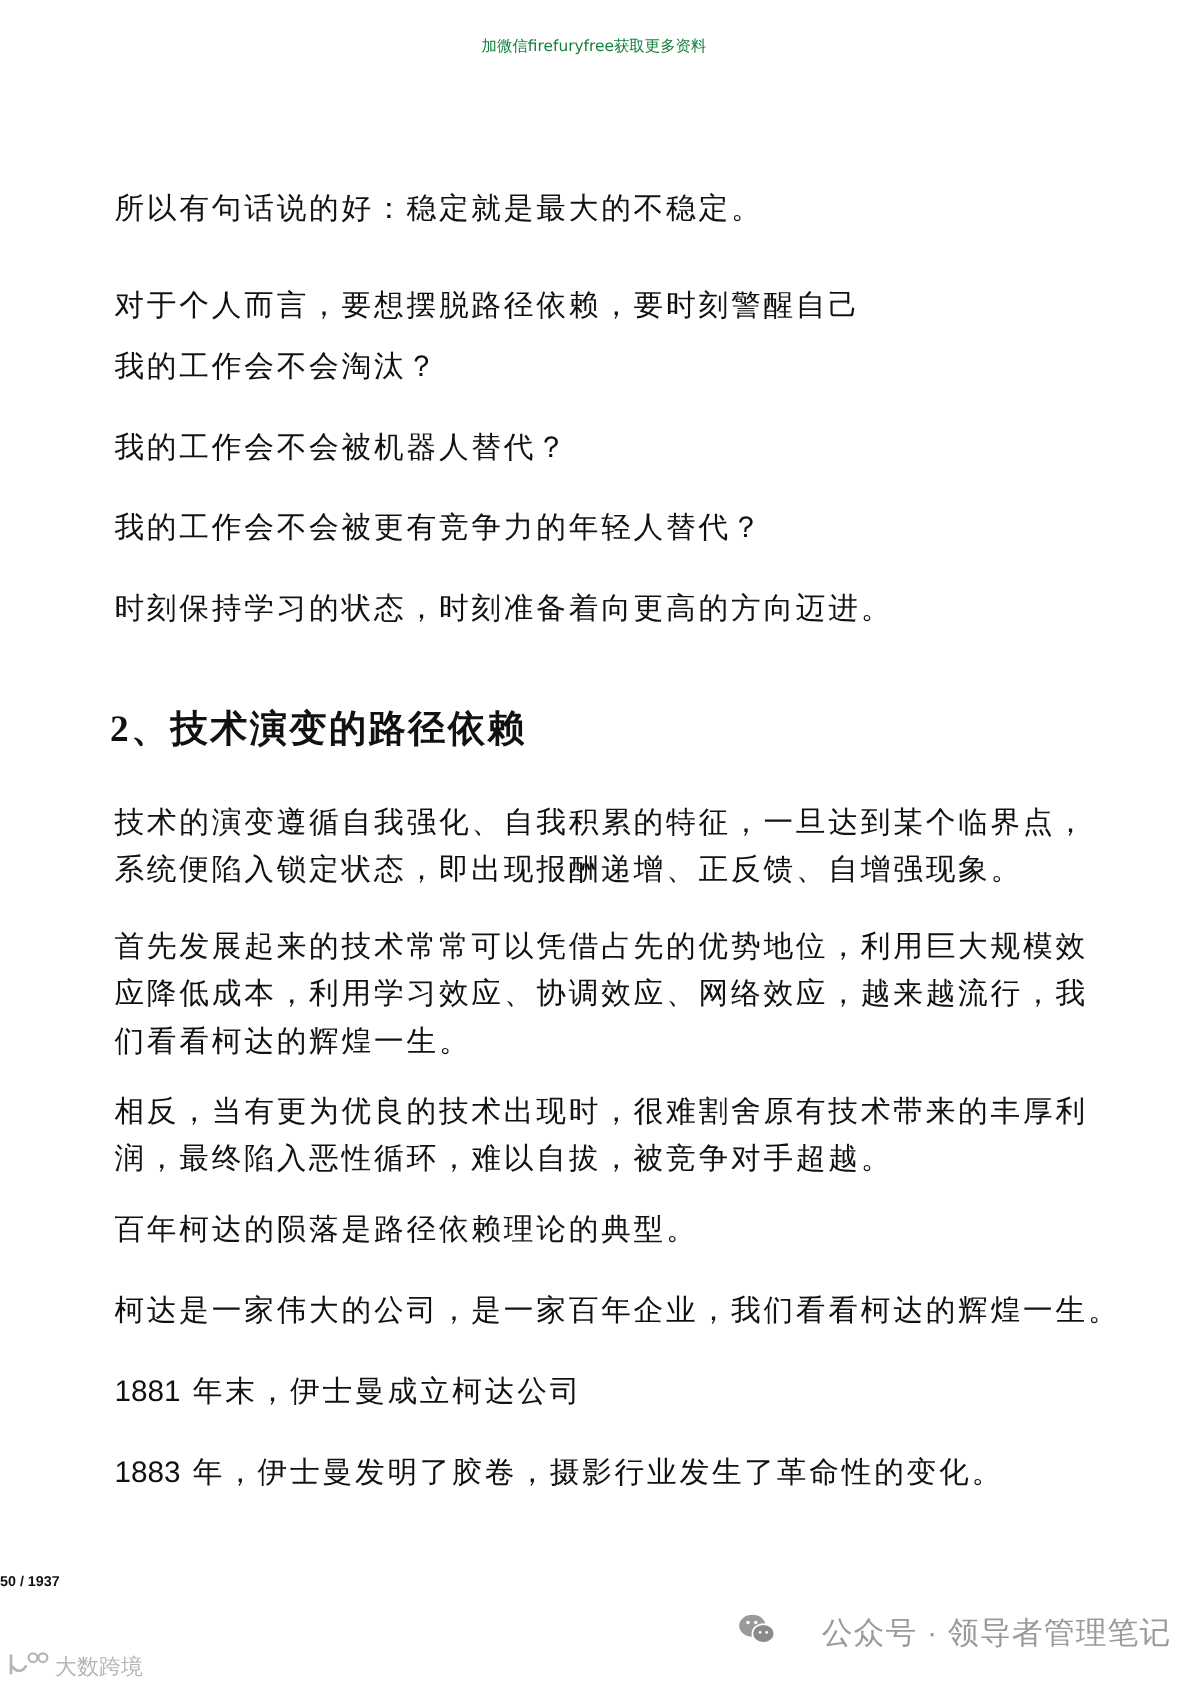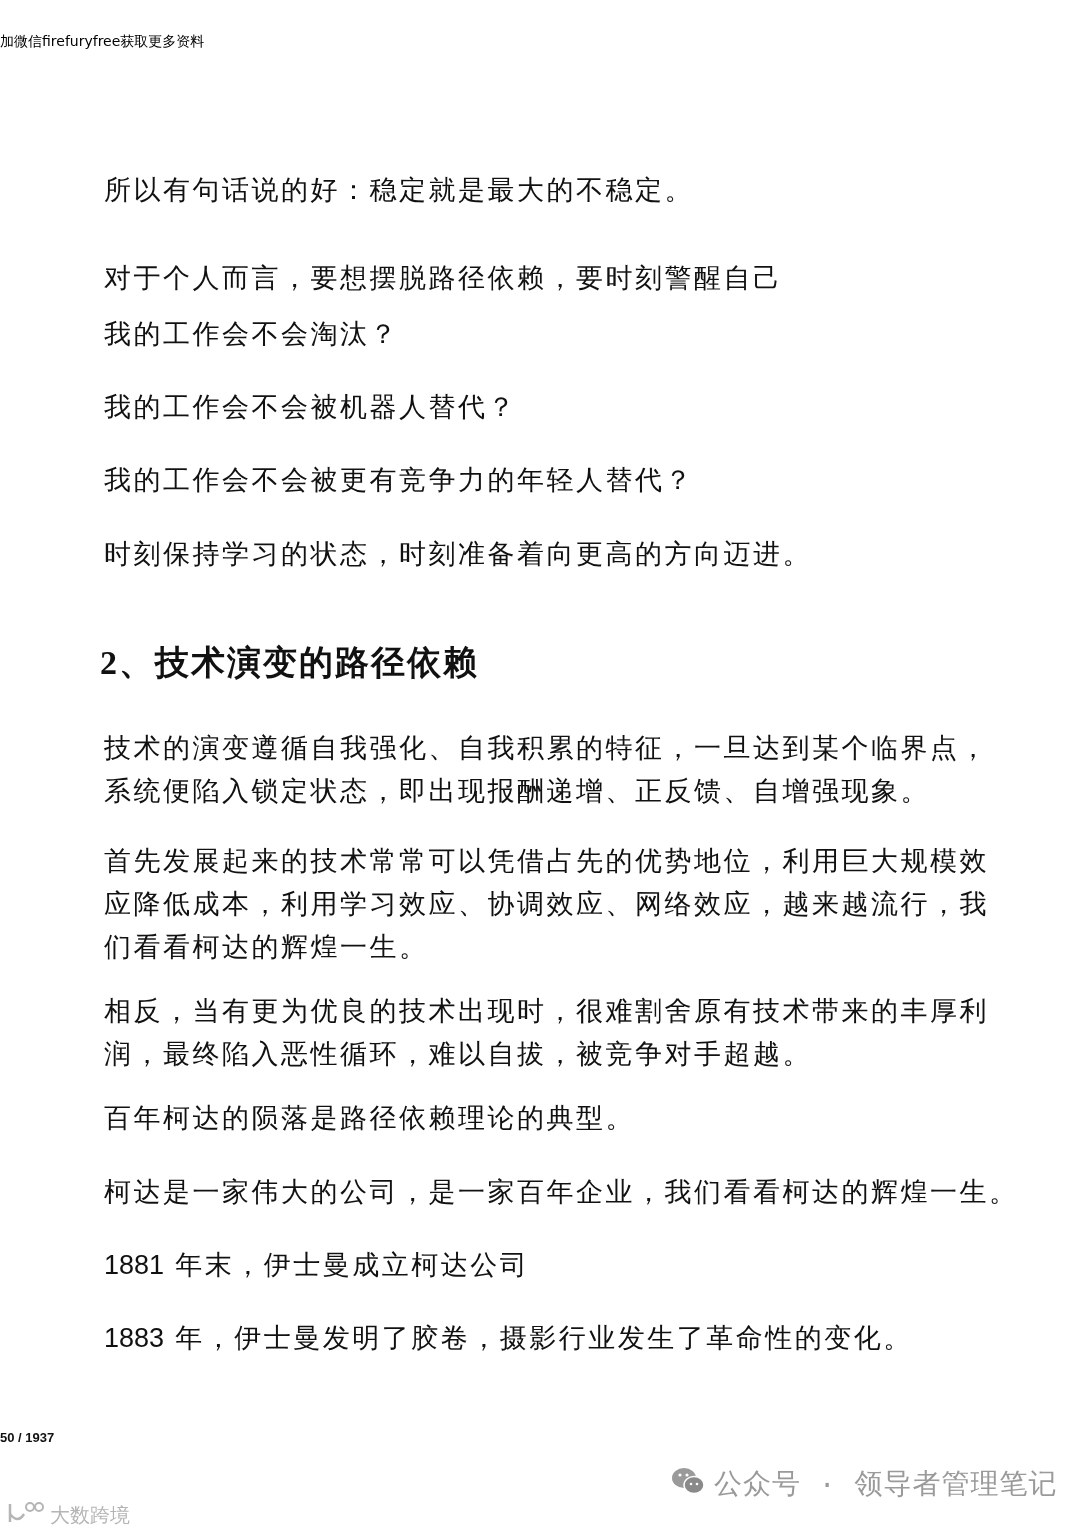--- a/index.html
+++ b/index.html
@@ -1,28 +1,28 @@
 <!DOCTYPE html>
 <html><head>
 <meta charset="utf-8">
 <style>
   html, body { margin: 0; padding: 0; background: #ffffff; }
   body { width: 1080px; height: 1528px; position: relative; overflow: hidden;
          font-family: "DejaVu Serif", serif; color: #111; }
-  .header { position: absolute; top: 33px; left: 0; width: 1080px; 
-            font-family: "DejaVu Sans", sans-serif; font-size: 14px; color: #000000; }
+  .header { position: absolute; top: 33px; left: 0; width: 1080px; text-align: center;
+            font-family: "DejaVu Sans", sans-serif; font-size: 14px; color: #15803d; }
   .p { position: absolute; left: 100px; font-size: 27px; line-height: 36px;
        letter-spacing: 2.5px; margin: 4px; white-space: nowrap; }
   .p.wrap { white-space: normal; width: 890px; line-height: 43px; }
   .h2 { position: absolute; left: 100px; top: 640px; font-size: 34px; font-weight: bold;
         font-family: Liberation Serif, serif; letter-spacing: 2px; margin: 0; }
   .pagenum { position: absolute; top: 1430px; left: 0; width: 1080px; text-align: left;
              font-family: "Liberation Sans", sans-serif; font-size: 13px; font-weight: bold; }
-  .wm-right { position: absolute; top: 1465px; left: 670px; display: flex; 
-              font-family: Liberation Mono, monospace; font-size: 28px; color: #9a9a9a; letter-spacing: 1px; }
+  .wm-right { position: absolute; top: 1465px; left: 670px; display: flex; align-items: center;
+              font-family: Liberation Sans, sans-serif; font-size: 28px; color: #9a9a9a; letter-spacing: 1px; gap: 33px; }
   .wm-left { position: absolute; top: 1488px; left: 6px; display: flex; align-items: center;
              font-family: "DejaVu Sans", sans-serif; font-size: 20px; color: #b5b5b5; margin-top: 12px; }
   .num { font-family: "Liberation Sans", sans-serif; letter-spacing: 0; }
 </style>
 </head>
 <body>
 
 <div class="header">加微信firefuryfree获取更多资料</div>
 
 <p class="p" style="top:168px">所以有句话说的好：稳定就是最大的不稳定。</p>

